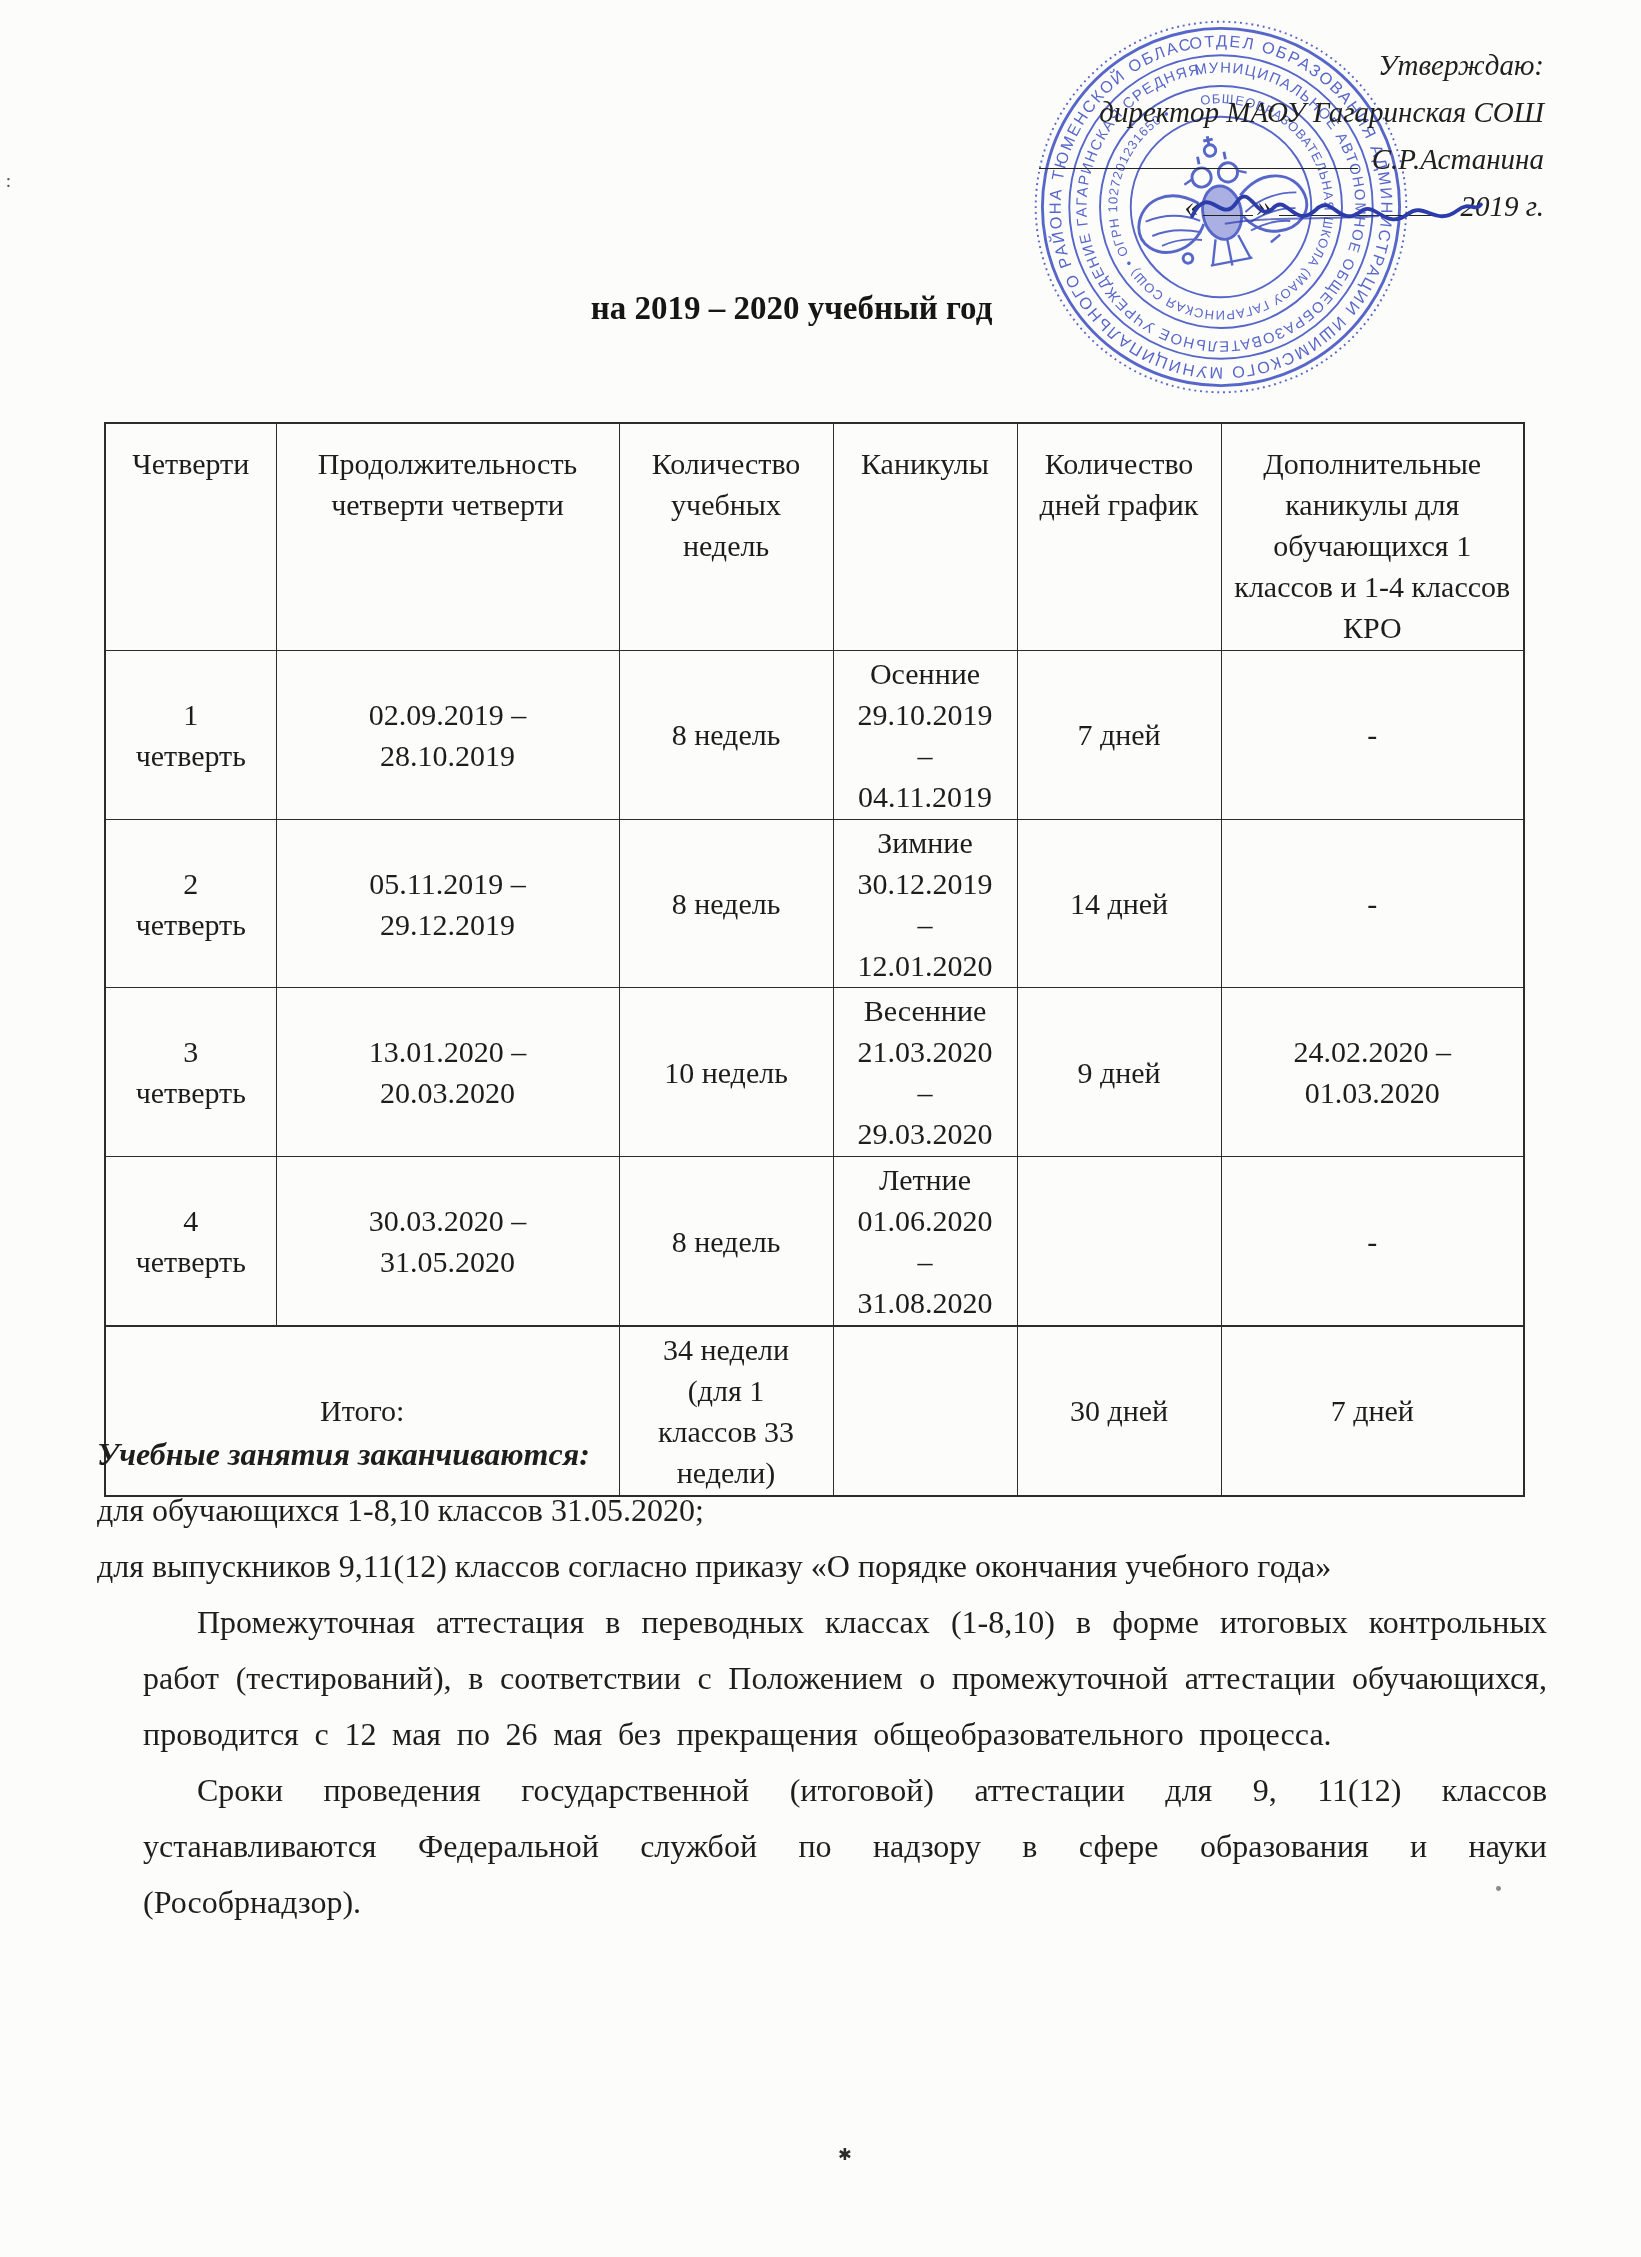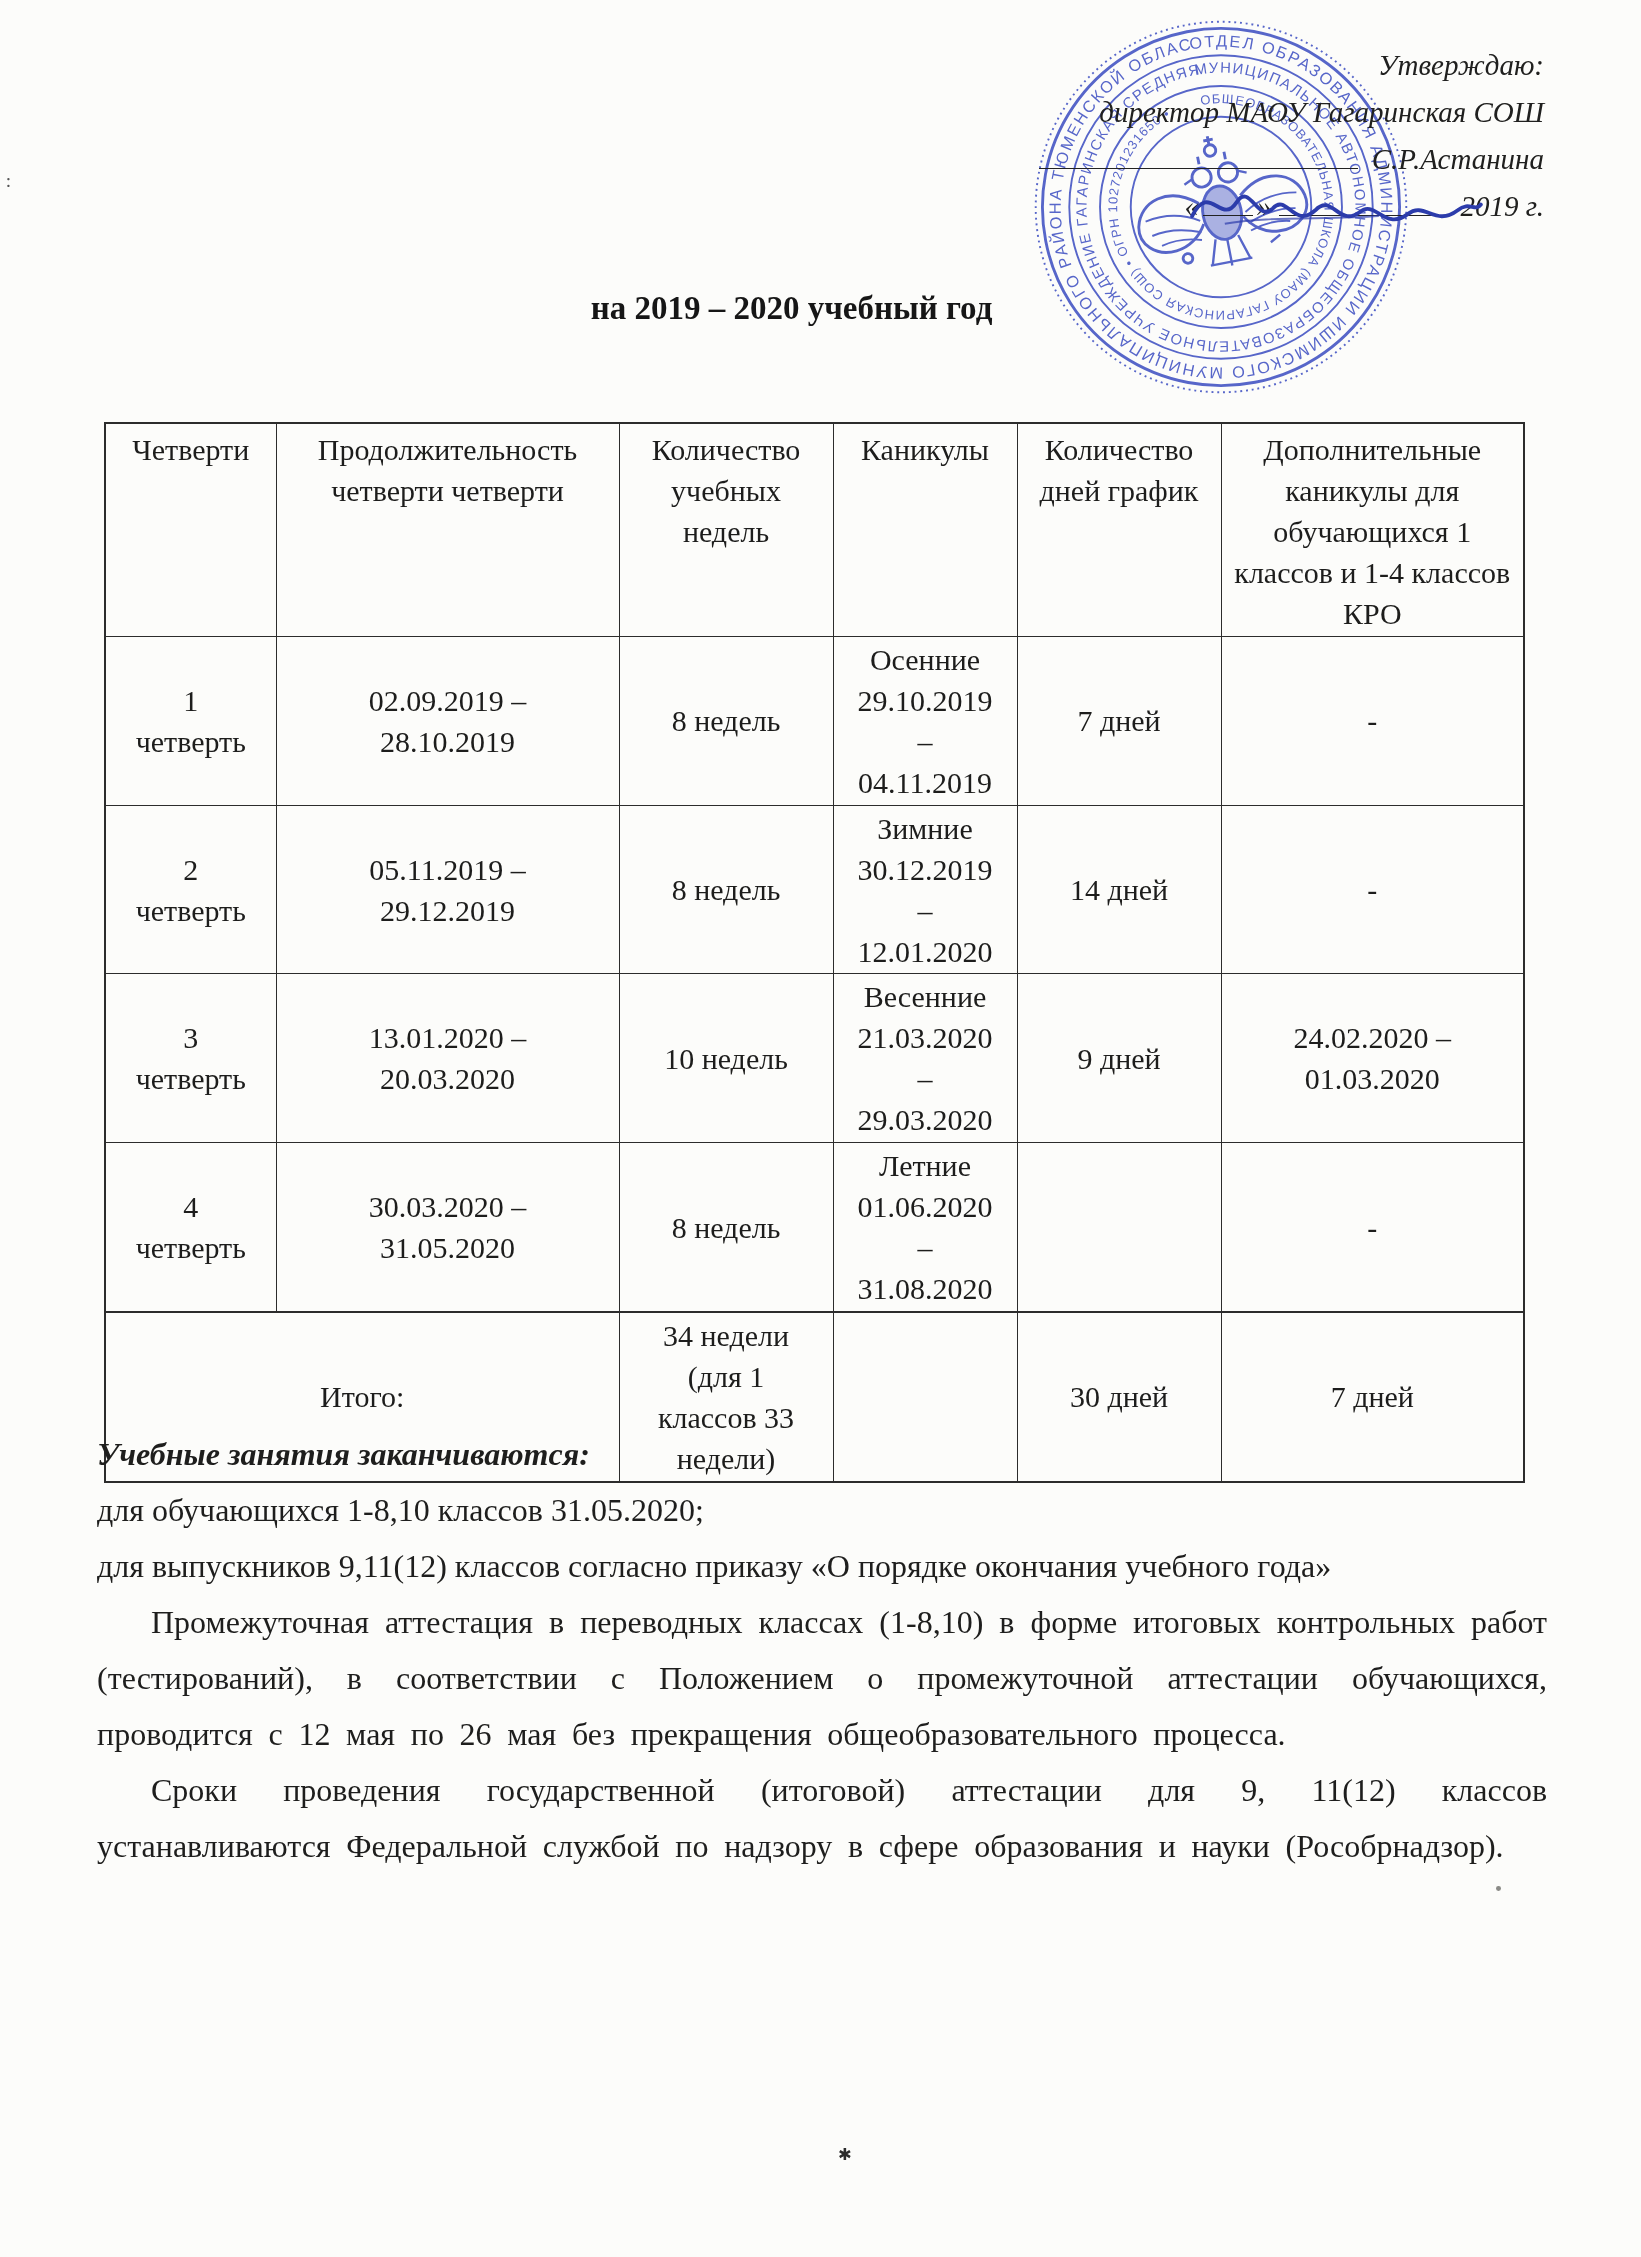--- a/index.html
+++ b/index.html
@@ -30,31 +30,31 @@
   
   table.schedule{
     position:absolute;top:422px;left:104px;width:1419px;z-index:2;
     border-collapse:collapse;table-layout:fixed;
     font-size:30px;line-height:41px;color:#1d1d1c;
   }
   table.schedule th,table.schedule td{
     border:1.9px solid #2c2c2c;text-align:center;vertical-align:middle;
     padding:1.9px 7.7px;font-weight:normal;white-space:pre-line;box-sizing:border-box;
   }
-  table.schedule th{vertical-align:top;padding-top:5px;}
+  table.schedule th{vertical-align:top;padding-top:19px;}
   table.schedule{border:2.9px solid #2c2c2c;}
   tr.h-head{height:199px;} tr.h-row{height:160px;} tr.h-row4{height:161px;}
   tr.h-total{height:166px;border-top:2.9px solid #2c2c2c;}
   td.total-label{text-align:right;padding-right:15.4px;}
   
   .notes{position:absolute;top:1426px;left:97px;width:1450px;z-index:2;
     font-size:32px;line-height:56px;color:#1e1e1d;}
   .notes .heading{font-weight:bold;font-style:italic;}
   .notes p{margin:0;}
-  .notes p.just{text-align:justify;text-indent:54px;word-spacing:7.7px;}
+  .notes p.just{text-align:justify;text-indent:54px;word-spacing:7.7px;margin-left:46px;}
   
   .artifact{position:absolute;color:#3a3a3a;z-index:2;}
   .artifact.bottom-mark{left:838px;top:2145px;font-size:16.4px;color:#2b2b2b;}
   .artifact.left-mark{left:5.8px;top:170px;font-size:19.3px;color:#555;}
   .dot{position:absolute;width:4.8px;height:4.8px;border-radius:50%;background:#8a8a86;z-index:2;}
   .dot.d1{left:1496px;top:1886px;}
 </style>
 </head>
 <body>
 

